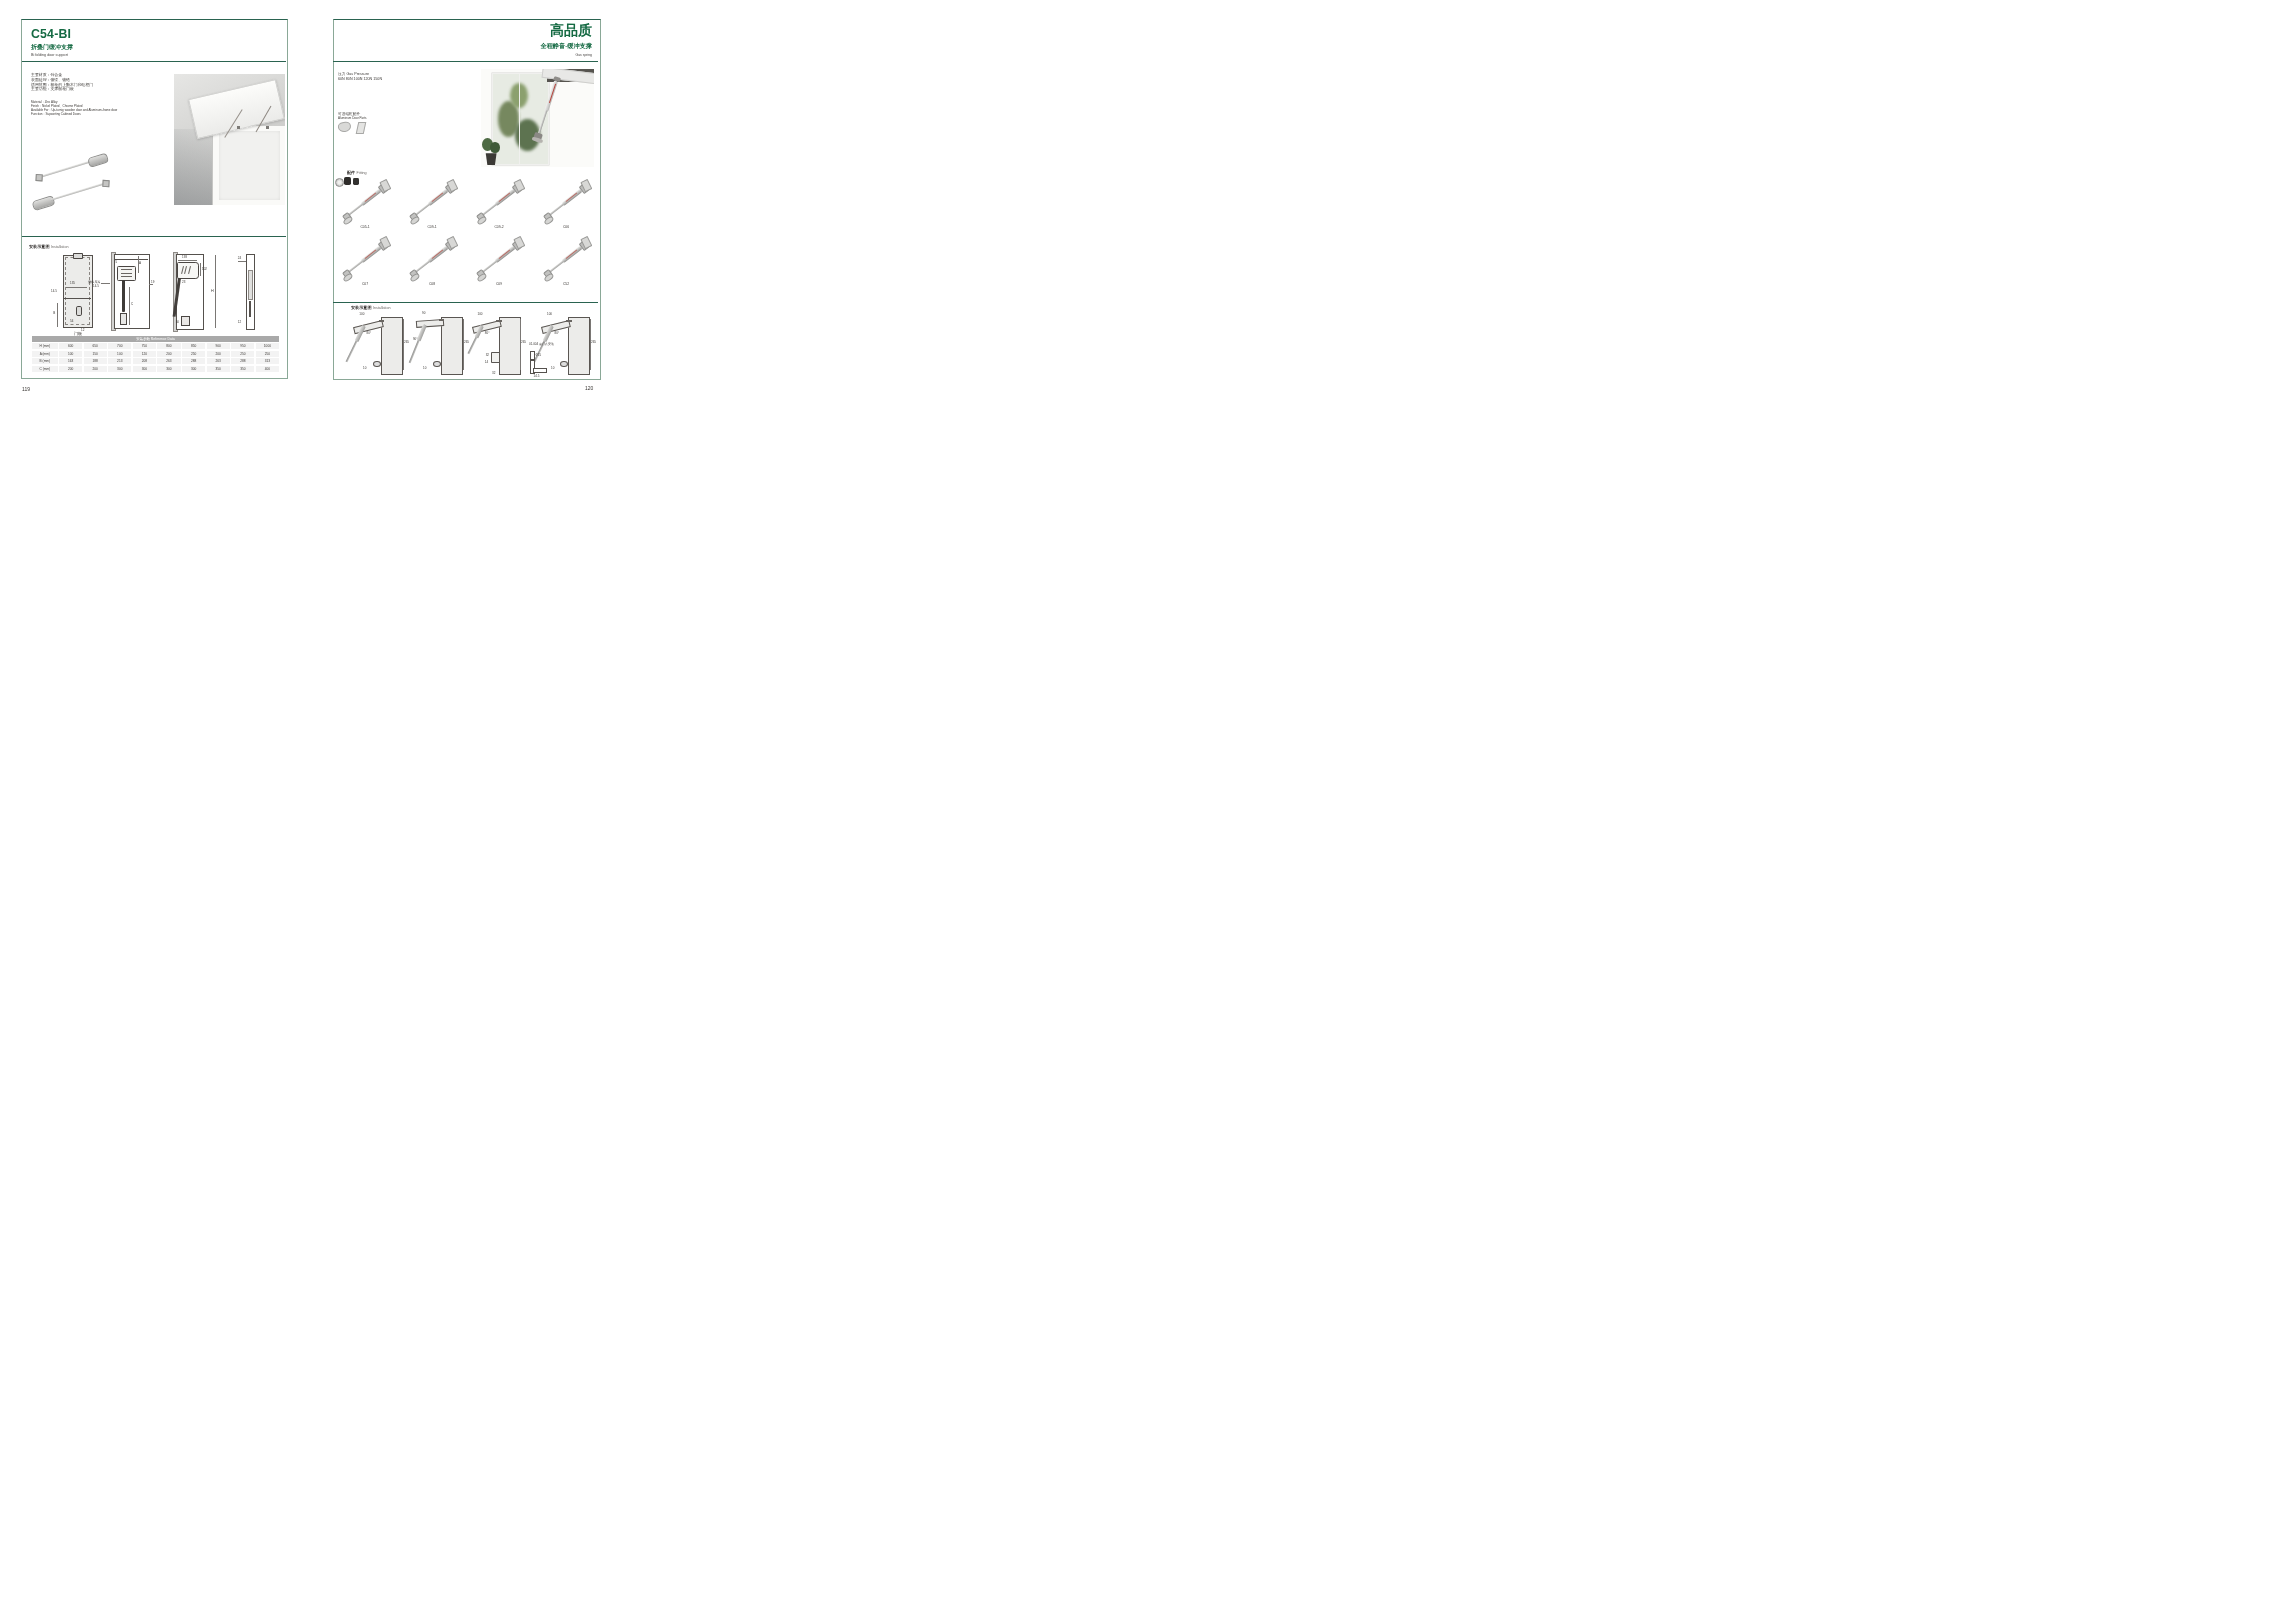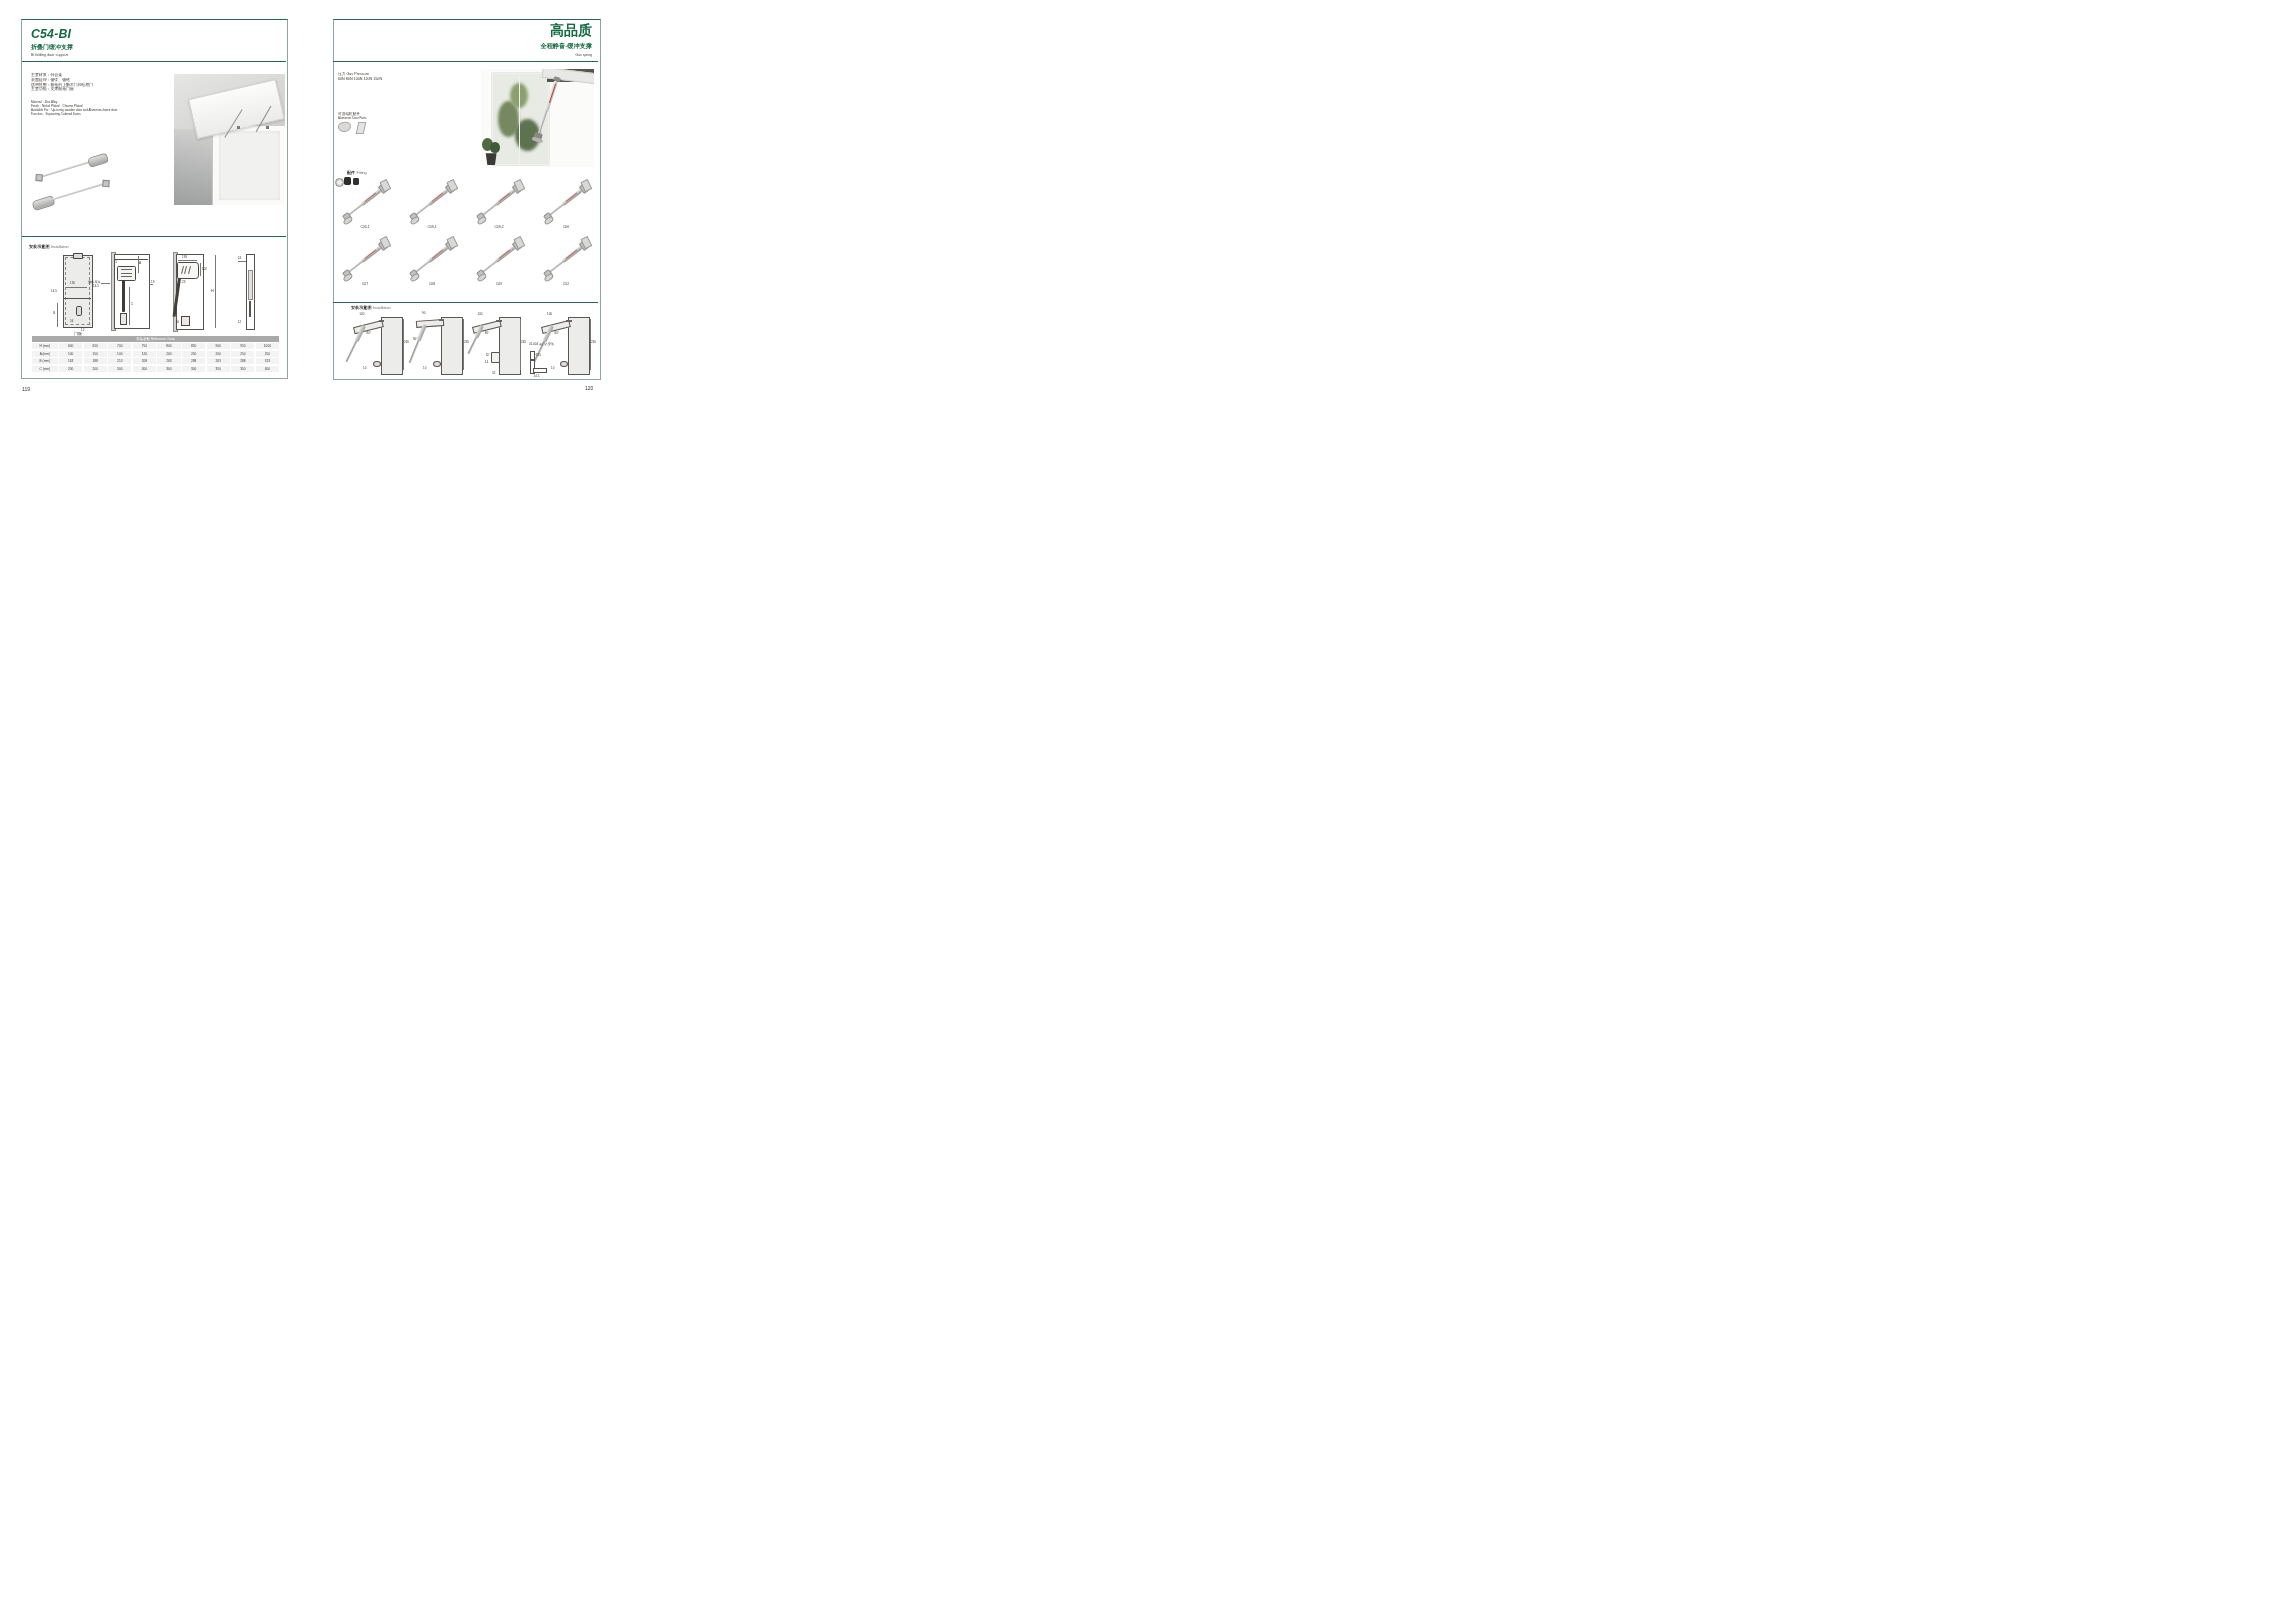--- a/index.html
+++ b/index.html
@@ -70,21 +70,21 @@
 </style>
 </head>
 <body>
 
 <div id="canvas">
 
   <div class="pagebox" style="left:21px;top:19px;width:265px;height:358px;"></div>
   <div class="hline" style="left:21.5px;top:61px;width:264px;"></div>
   <div class="hline" style="left:21.5px;top:236px;width:264px;"></div>
 
-  <div class="model green" style="left:31px;top:26.5px;font-style:italic;">C54-BI</div>
+  <div class="model green" style="left:31px;top:26.5px;">C54-BI</div>
   <div class="sub-cn green" style="left:31px;top:43px;">折叠门缓冲支撑</div>
   <div class="sub-en" style="left:31px;top:53px;">Bi folding door support</div>
 
   <div class="spec-cn" style="left:31px;top:73px;">
     <div>主要材质：锌合金</div>
     <div>表面处理：镀镍、镀铬</div>
     <div>适用范围：橱柜的上翻木门和铝框门</div>
     <div>主要功能：支撑橱柜门板</div>
   </div>
   <div class="spec-en" style="left:31px;top:100px;">

